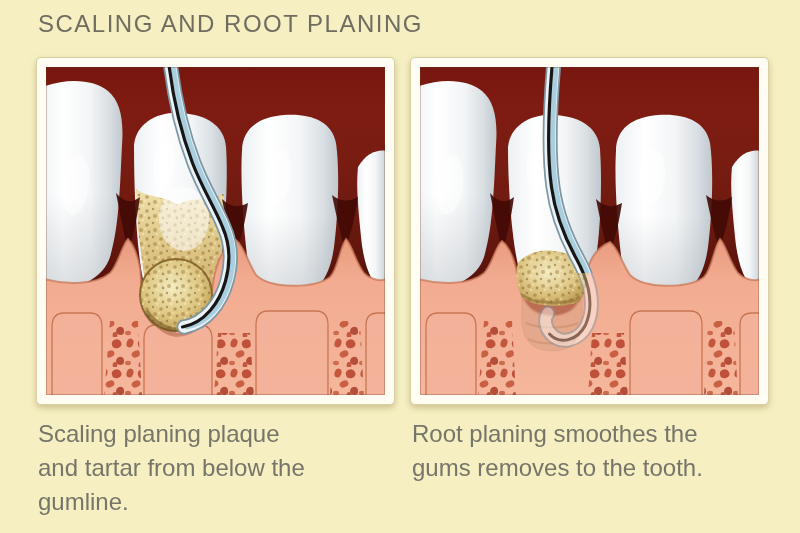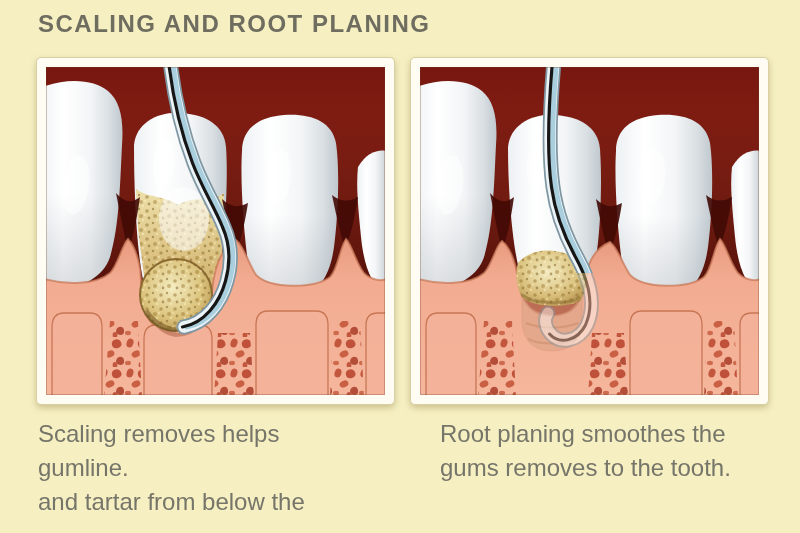--- a/index.html
+++ b/index.html
@@ -4,42 +4,42 @@
 <style>
   * { margin:0; padding:0; box-sizing:border-box; }
   html,body { width:800px; height:533px; }
   body {
     position:relative; overflow:hidden;
     background: var(--page_bg, #F5EFC2);
     font-family: "Liberation Sans", sans-serif;
   }
   .graphic-title {
     position:absolute; left:38px; top:10px;
-    font-size:24px; letter-spacing:1.5px; font-weight:700;
+    font-size:24px; letter-spacing:1.5px; font-weight:400;
     color: var(--title_text, #6E6D5F);
   }
   .panel {
     position:absolute; top:57px;
     width:359px; height:348px;
     background: var(--panel_frame, #FFFDF3);
     border:1px solid #D9CFA2;
     border-radius:5px;
     padding:9px;
     box-shadow: 0 3px 6px rgba(135,112,50,0.35);
   }
   .panel.left  { left:36px; }
   .panel.right { left:410px; }
   .panel svg { display:block; }
   .caption {
     position:absolute; top:417px; width:352px;
     font-size:24px; line-height:34px;
     color: var(--caption_text, #767569);
   }
   .caption.left  { left:38px; }
-  .caption.right { left:412px;margin-left:28px; }
+  .caption.right { left:412px; }
 </style>
 </head>
 <body>
 
 <div>
 
   <div class="graphic-title">SCALING AND ROOT PLANING</div>
 
   <svg width="0" height="0" style="position:absolute" aria-hidden="true">
     <defs>
@@ -245,23 +245,23 @@
           <path d="M 134,-6 C 130,40 128,85 133,120 C 137,150 147,172 158,192 C 170,214 176,238 167,258 C 159,274 141,278 131,267 C 125,260 124,252 128,246" stroke="#FFFFFF" stroke-width="11"></path>
           <path d="M 158,192 C 170,214 176,238 167,258 C 159,274 141,278 131,267" stroke="#161616" stroke-width="3" transform="translate(-1.5,0)"></path>
         </g>
       </g>
 
       <rect x="0.5" y="0.5" width="338" height="327" fill="none" stroke="rgba(110,60,30,0.3)"></rect>
     </svg>
   </div>
 
   <div class="caption left">
-    <div>Scaling removes helps</div>
+    <div>Scaling planing plaque</div>
+    <div>and tartar from below the</div>
     <div>gumline.</div>
-    <div>and tartar from below the</div>
   </div>
 
   <div class="caption right">
     <div>Root planing smoothes the</div>
     <div>gums removes to the tooth.</div>
   </div>
 
 </div>
 
 </body></html>

